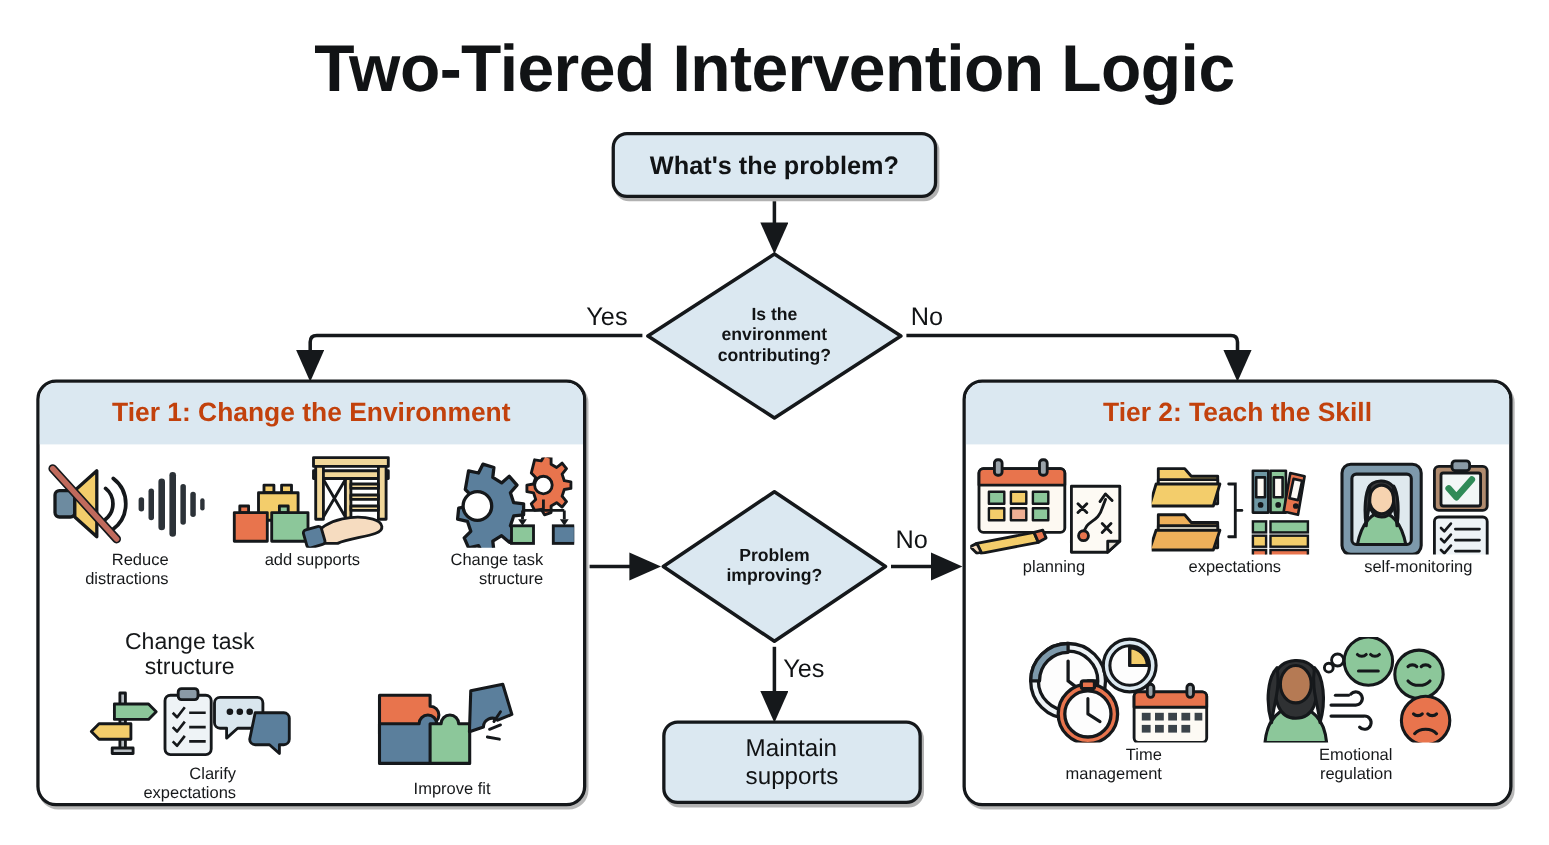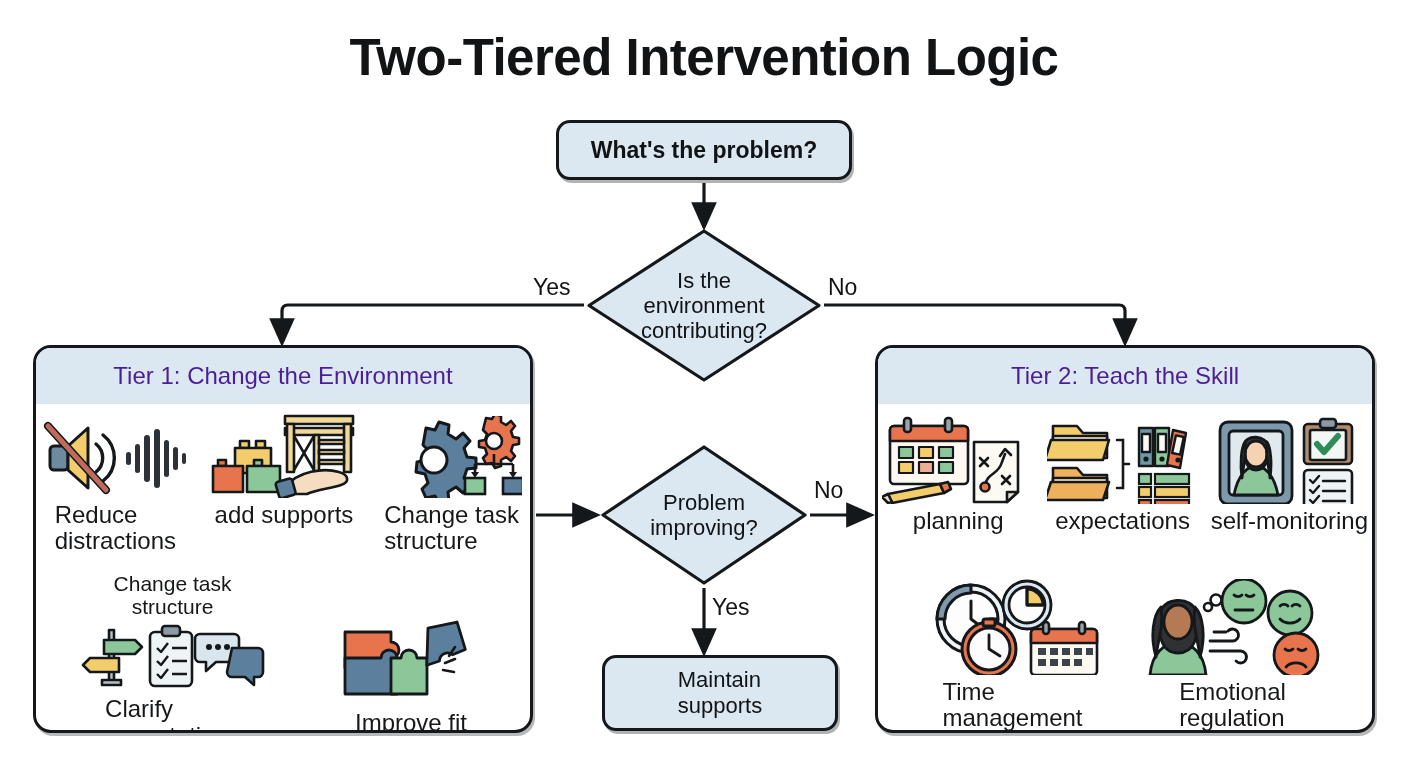--- a/index.html
+++ b/index.html
@@ -7,21 +7,21 @@
     width: 1408px; height: 768px;
     background: #ffffff;
     font-family: "Liberation Sans", sans-serif;
     overflow: hidden;
   }
   #stage { position: relative; width: 1408px; height: 768px; }
 
   .title {
     position: absolute; top: 28px; left: 0; width: 1408px;
     text-align: center;
-    font-size: 51px; font-weight: bold; color: #111315;
+    font-size: 60px; font-weight: bold; color: #111315;
     letter-spacing: -0.5px;
   }
 
   
   .node {
     position: absolute;
     background: #dbe8f1;
     border: 3px solid #15181b;
     border-radius: 14px;
     display: flex; align-items: center; justify-content: center;
@@ -31,51 +31,52 @@
   #node-problem { left: 556px; top: 120px; width: 296px; height: 60px;
     font-size: 23px; font-weight: bold; }
   #node-maintain { left: 602px; top: 655px; width: 236px; height: 76px;
     font-size: 22px; line-height: 1.18; }
 
   .diamond-wrap { position: absolute; }
   .diamond-wrap svg { position: absolute; left: 0; top: 0; overflow: visible; }
   .diamond-label {
     position: absolute; left: 0; top: 0; width: 100%; height: 100%;
     display: flex; align-items: center; justify-content: center;
-    text-align: center; font-size: 22px; line-height: 1.14; color: #111315;
+    text-align: center; font-size: 16px; line-height: 1.14; color: #111315;
     pointer-events: none;
+    font-weight: bold;
   }
   #diamond-env { left: 586px; top: 228px; width: 236px; height: 155px; }
   #diamond-improving { left: 600px; top: 444px; width: 208px; height: 142px; }
 
   
   .panel {
     position: absolute;
     background: #ffffff;
     border: 3px solid #15181b;
     border-radius: 18px;
     box-shadow: 2px 3px 0 rgba(0,0,0,0.28);
     overflow: hidden;
   }
   #panel-tier1 { left: 33px; top: 345px; width: 500px; height: 388px; }
   #panel-tier2 { left: 875px; top: 345px; width: 500px; height: 388px; }
   .panel-header {
     height: 56px; background: #dbe8f1;
     display: flex; align-items: center; justify-content: center;
-    font-size: 24px; font-weight: normal; color: #4c1d95;
+    font-size: 24px; font-weight: bold; color: #c2410c;
   }
   .panel-body { position: relative; height: 329px; }
 
   .icon-grid { display: flex; justify-content: center; }
   .cell {
     display: flex; flex-direction: column; align-items: center;
   }
   .cell .art { display: flex; align-items: flex-end; justify-content: center; }
   .cell .cap {
-    font-size: 24px; line-height: 1.1; text-align: left; color: #16181a;
+    font-size: 15px; line-height: 1.1; text-align: right; color: #16181a;
     margin-top: 4px;
   }
   .cap-above { font-size: 21px; line-height: 1.1; text-align: center; color: #16181a; }
 
   .row { position: absolute; width: 100%; }
 
   
   .edge-label {
     position: absolute; font-size: 23px; color: #111315;
   }

